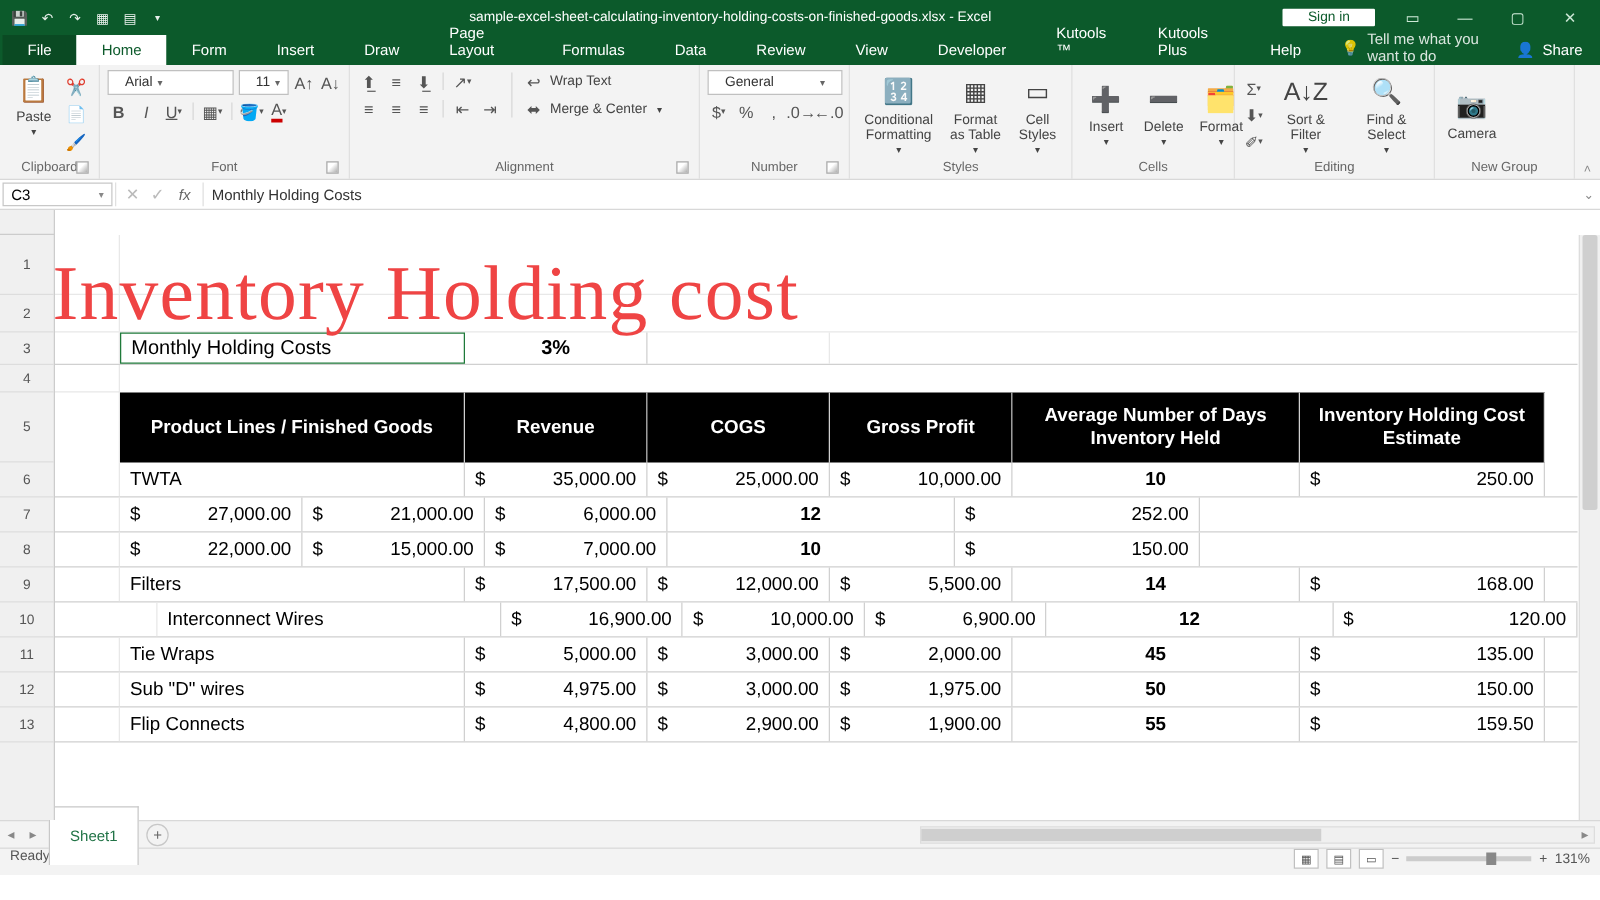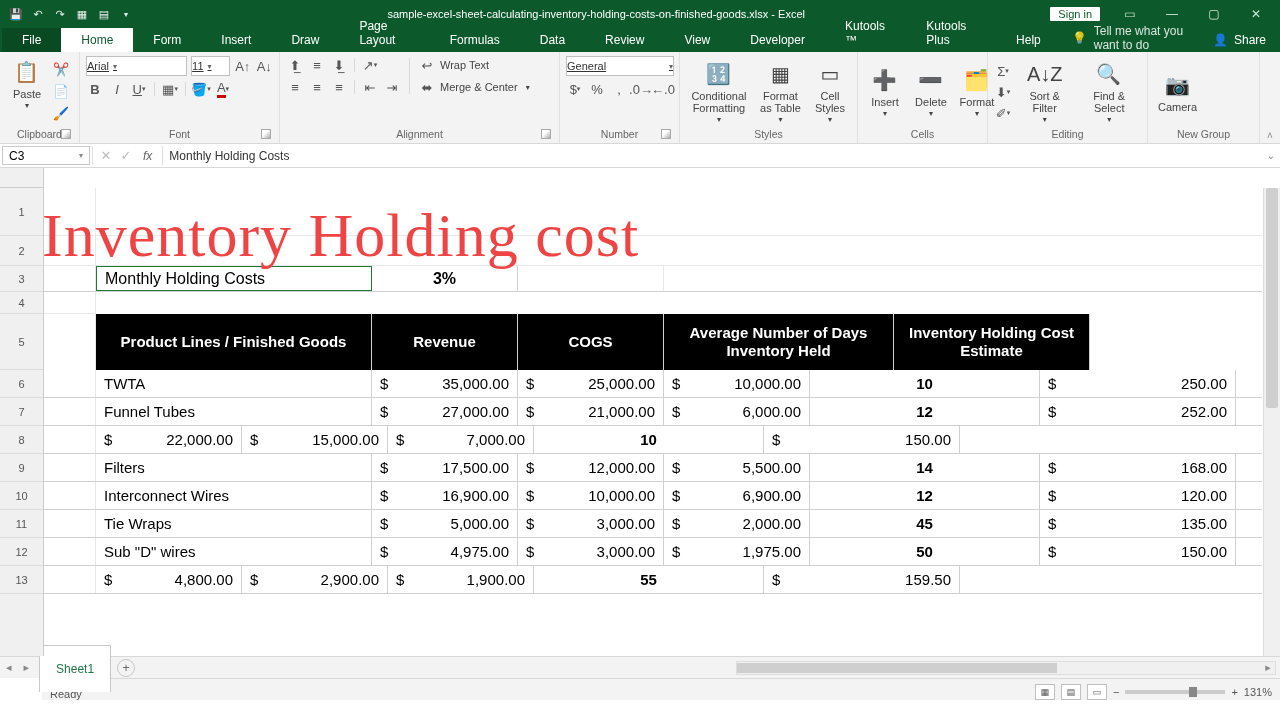--- a/index.html
+++ b/index.html
@@ -4,41 +4,41 @@
 <style>
 * { box-sizing: border-box; margin: 0; padding: 0; font-family: "Segoe UI", Arial, sans-serif; }
 body { width: 1280px; height: 720px; overflow: hidden; background: #fff; position: relative; }
 
 
 .titlebar { height: 28px; background: #0c5a2b; display: flex; align-items: center; color: #fff; font-size: 11px; }
 .qat { display:flex; gap:6px; padding:0 8px; align-items:center; }
 .qat .qicon { width:16px; height:16px; display:flex; align-items:center; justify-content:center; color:#fff; opacity:0.9; }
 .title-center { flex:1; text-align:center; white-space:nowrap; overflow:hidden; }
 .title-right { display:flex; gap:2px; align-items:center; padding-right:4px; }
-.signin { background:#fff; color:#0c5a2b; padding:1px 8px; border-radius:1px; font-size:11px; margin-right:8px; }
+.signin { background:#fff; color:#0c5a2b; padding:1px 20px; border-radius:1px; font-size:11px; margin-right:8px; }
 .win-btn { width:40px; height:28px; display:flex; align-items:center; justify-content:center; color:#cde8d6; font-size:12px;}
 
 
 .menutabs { height:24px; background:#0c5a2b; display:flex; align-items:flex-end; padding-left:2px; color:#fff; font-size:12px;}
 .menutabs .mtab { padding:5px 20px 5px; cursor:default; }
 .menutabs .mtab.file { background:#0a4a23; }
 .menutabs .mtab.active { background:#fff; color:#0c5a2b; }
 .menutabs .tellme { margin-left:12px; display:flex; align-items:center; gap:6px; opacity:0.85; }
 .menutabs .share { margin-left:auto; padding:5px 14px; display:flex; align-items:center; gap:6px;}
 
 
 .ribbon { height:92px; background:#f3f3f3; border-bottom:1px solid #d8d8d8; display:flex; font-size:11px; color:#444; }
 .rgroup { border-right:1px solid #e0e0e0; padding:4px 6px 2px; display:flex; flex-direction:column; justify-content:space-between; position:relative;}
 .rgroup-label { text-align:center; font-size:10.5px; color:#666; padding-bottom:1px; position:relative;}
 .dialog-launcher { position:absolute; right:2px; bottom:2px; width:10px; height:10px; border:1px solid #aaa; background:linear-gradient(135deg,#fff 40%,#aaa 100%); }
 .rrow { display:flex; align-items:center; gap:4px; }
 .bigbtn { display:flex; flex-direction:column; align-items:center; gap:2px; padding:2px 4px; font-size:11px; color:#444; line-height:1.1; text-align:center; min-width:42px;}
 .bigbtn .bicon { width:28px; height:28px; display:flex; align-items:center; justify-content:center; font-size:20px; }
 .smicon { width:18px; height:18px; display:flex; align-items:center; justify-content:center; font-size:13px; color:#555;}
-.combo { height:20px; border:1px solid #c0c0c0; background:#fff; display:flex; align-items:center; padding:0 0; font-size:11px; color:#333;text-decoration:underline;}
+.combo { height:20px; border:1px solid #c0c0c0; background:#fff; display:flex; align-items:center; padding:0 13px; font-size:11px; color:#333;}
 .combo .dd { margin-left:4px; font-size:8px; color:#666;}
 .vdiv { width:1px; background:#d8d8d8; margin:2px 2px; align-self:stretch;}
 
 
 .fbar-wrap { display:flex; height:24px; border-bottom:1px solid #d8d8d8; background:#fff; font-size:12px; }
 .namebox { width:88px; border:1px solid #c8c8c8; margin:2px; display:flex; align-items:center; padding:0 6px; justify-content:space-between;}
 .fbar-icons { display:flex; align-items:center; gap:2px; padding:0 4px; border-right:1px solid #e0e0e0; border-left:1px solid #e0e0e0; margin:2px 0;}
 .fxlabel { font-style:italic; color:#666; padding:0 6px; font-size:12px;}
 .fbar-input { flex:1; display:flex; align-items:center; padding:0 6px; color:#333;}
 .fbar-expand { width:18px; display:flex; align-items:center; justify-content:center; color:#888; font-size:10px;}
@@ -76,21 +76,21 @@
 
 .sheettabs { height:22px; background:#f3f3f3; border-top:1px solid #d8d8d8; display:flex; align-items:center; font-size:11px; color:#555;}
 .sheettabs .navbtn { padding:0 6px; color:#888;}
 .sheettabs .stab { background:#fff; border:1px solid #c8c8c8; border-bottom:none; padding:16px 16px; margin-left:4px; font-size:12px; color:#217346; position:relative; top:1px;}
 .sheettabs .addtab { margin-left:6px; width:18px; height:18px; border:1px solid #c8c8c8; border-radius:50%; display:flex; align-items:center; justify-content:center; font-size:12px; color:#666;}
 .sheettabs .hscroll { margin-left:auto; width:540px; height:14px; background:#f0f0f0; border:1px solid #ddd; display:flex; align-items:center; margin-right:4px; position:relative;}
 .sheettabs .hscroll .hthumb{ position:absolute; left:0; width:320px; top:1px; bottom:1px; background:#cfcfcf;}
 .sheettabs .sarrow{width:14px;text-align:center;color:#888}
 
 
-.statusbar { height:22px; background:#f3f3f3; border-top:1px solid #d8d8d8; display:flex; align-items:flex-end; font-size:11px; color:#555; padding:0 8px;margin-left:42px;}
+.statusbar { height:22px; background:#f3f3f3; border-top:1px solid #d8d8d8; display:flex; align-items:flex-start; font-size:11px; color:#555; padding:0 8px;}
 .statusbar .zoom { margin-left:auto; display:flex; align-items:center; gap:6px;}
 .statusbar .vbtn { width:20px; height:16px; border:1px solid #c0c0c0; background:#fff; display:flex; align-items:center; justify-content:center; font-size:9px;}
 .statusbar .slider { width:100px; height:4px; background:#ccc; position:relative;}
 .statusbar .slider .sthumb{position:absolute; left:64px; top:-3px; width:8px;height:10px;background:#888;}
 </style>
 </head>
 <body>
 
 <div class="titlebar">
   <div class="qat">
@@ -381,20 +381,21 @@
     <div class="crow" style="height:22px;border-bottom:none;">
       <div class="ccell col-a" style="border-right:1px solid #e8e8e8;border-bottom:1px solid #e8e8e8;"></div>
       <div class="ccell" style="flex:1;border-right:none;"></div>
     </div>
 
     <div class="crow" style="height:56px;border-bottom:none;">
       <div class="ccell col-a" style="border-right:1px solid #e8e8e8;"></div>
       <div class="ccell hdrcell col-prod">Product Lines / Finished Goods</div>
       <div class="ccell hdrcell col-rev">Revenue</div>
       <div class="ccell hdrcell col-cogs">COGS</div>
+      <div class="ccell hdrcell col-gp">Gross Profit</div>
       <div class="ccell hdrcell col-days">Average Number of Days Inventory Held</div>
       <div class="ccell hdrcell col-est">Inventory Holding Cost Estimate</div>
     </div>
 
     <div id="datarows">
         <div class="crow" style="height: 28px;">
           <div class="ccell col-a" style="border-right:1px solid #e8e8e8;"></div>
           <div class="ccell col-prod">TWTA</div>
           <div class="ccell col-rev money">
             <span class="dollar">$</span>
@@ -409,21 +410,20 @@
             <span class="val">10,000.00</span>
           </div>
           <div class="ccell col-days center" style="font-weight:bold;">10</div>
           <div class="ccell col-est money">
             <span class="dollar">$</span>
             <span class="val">250.00</span>
           </div>
         </div>
         <div class="crow" style="height: 28px;">
           <div class="ccell col-a" style="border-right:1px solid #e8e8e8;"></div>
-          <div class="ccell col-prod">Funnel Tubes</div>
           <div class="ccell col-rev money">
             <span class="dollar">$</span>
             <span class="val">27,000.00</span>
           </div>
           <div class="ccell col-cogs money">
             <span class="dollar">$</span>
             <span class="val">21,000.00</span>
           </div>
           <div class="ccell col-gp money">
             <span class="dollar">$</span>
@@ -469,21 +469,21 @@
           <div class="ccell col-gp money">
             <span class="dollar">$</span>
             <span class="val">5,500.00</span>
           </div>
           <div class="ccell col-days center" style="font-weight:bold;">14</div>
           <div class="ccell col-est money">
             <span class="dollar">$</span>
             <span class="val">168.00</span>
           </div>
         </div>
-        <div class="crow" style="height: 28px;">
+        <div class="crow" style="height: 28px; padding-left: 30px;">
           <div class="ccell col-a" style="border-right:1px solid #e8e8e8;"></div>
           <div class="ccell col-prod">Interconnect Wires</div>
           <div class="ccell col-rev money">
             <span class="dollar">$</span>
             <span class="val">16,900.00</span>
           </div>
           <div class="ccell col-cogs money">
             <span class="dollar">$</span>
             <span class="val">10,000.00</span>
           </div>
@@ -534,20 +534,21 @@
             <span class="val">1,975.00</span>
           </div>
           <div class="ccell col-days center" style="font-weight:bold;">50</div>
           <div class="ccell col-est money">
             <span class="dollar">$</span>
             <span class="val">150.00</span>
           </div>
         </div>
         <div class="crow" style="height: 28px;">
           <div class="ccell col-a" style="border-right:1px solid #e8e8e8;"></div>
+          <div class="ccell col-prod">Flip Connects</div>
           <div class="ccell col-rev money">
             <span class="dollar">$</span>
             <span class="val">4,800.00</span>
           </div>
           <div class="ccell col-cogs money">
             <span class="dollar">$</span>
             <span class="val">2,900.00</span>
           </div>
           <div class="ccell col-gp money">
             <span class="dollar">$</span>

